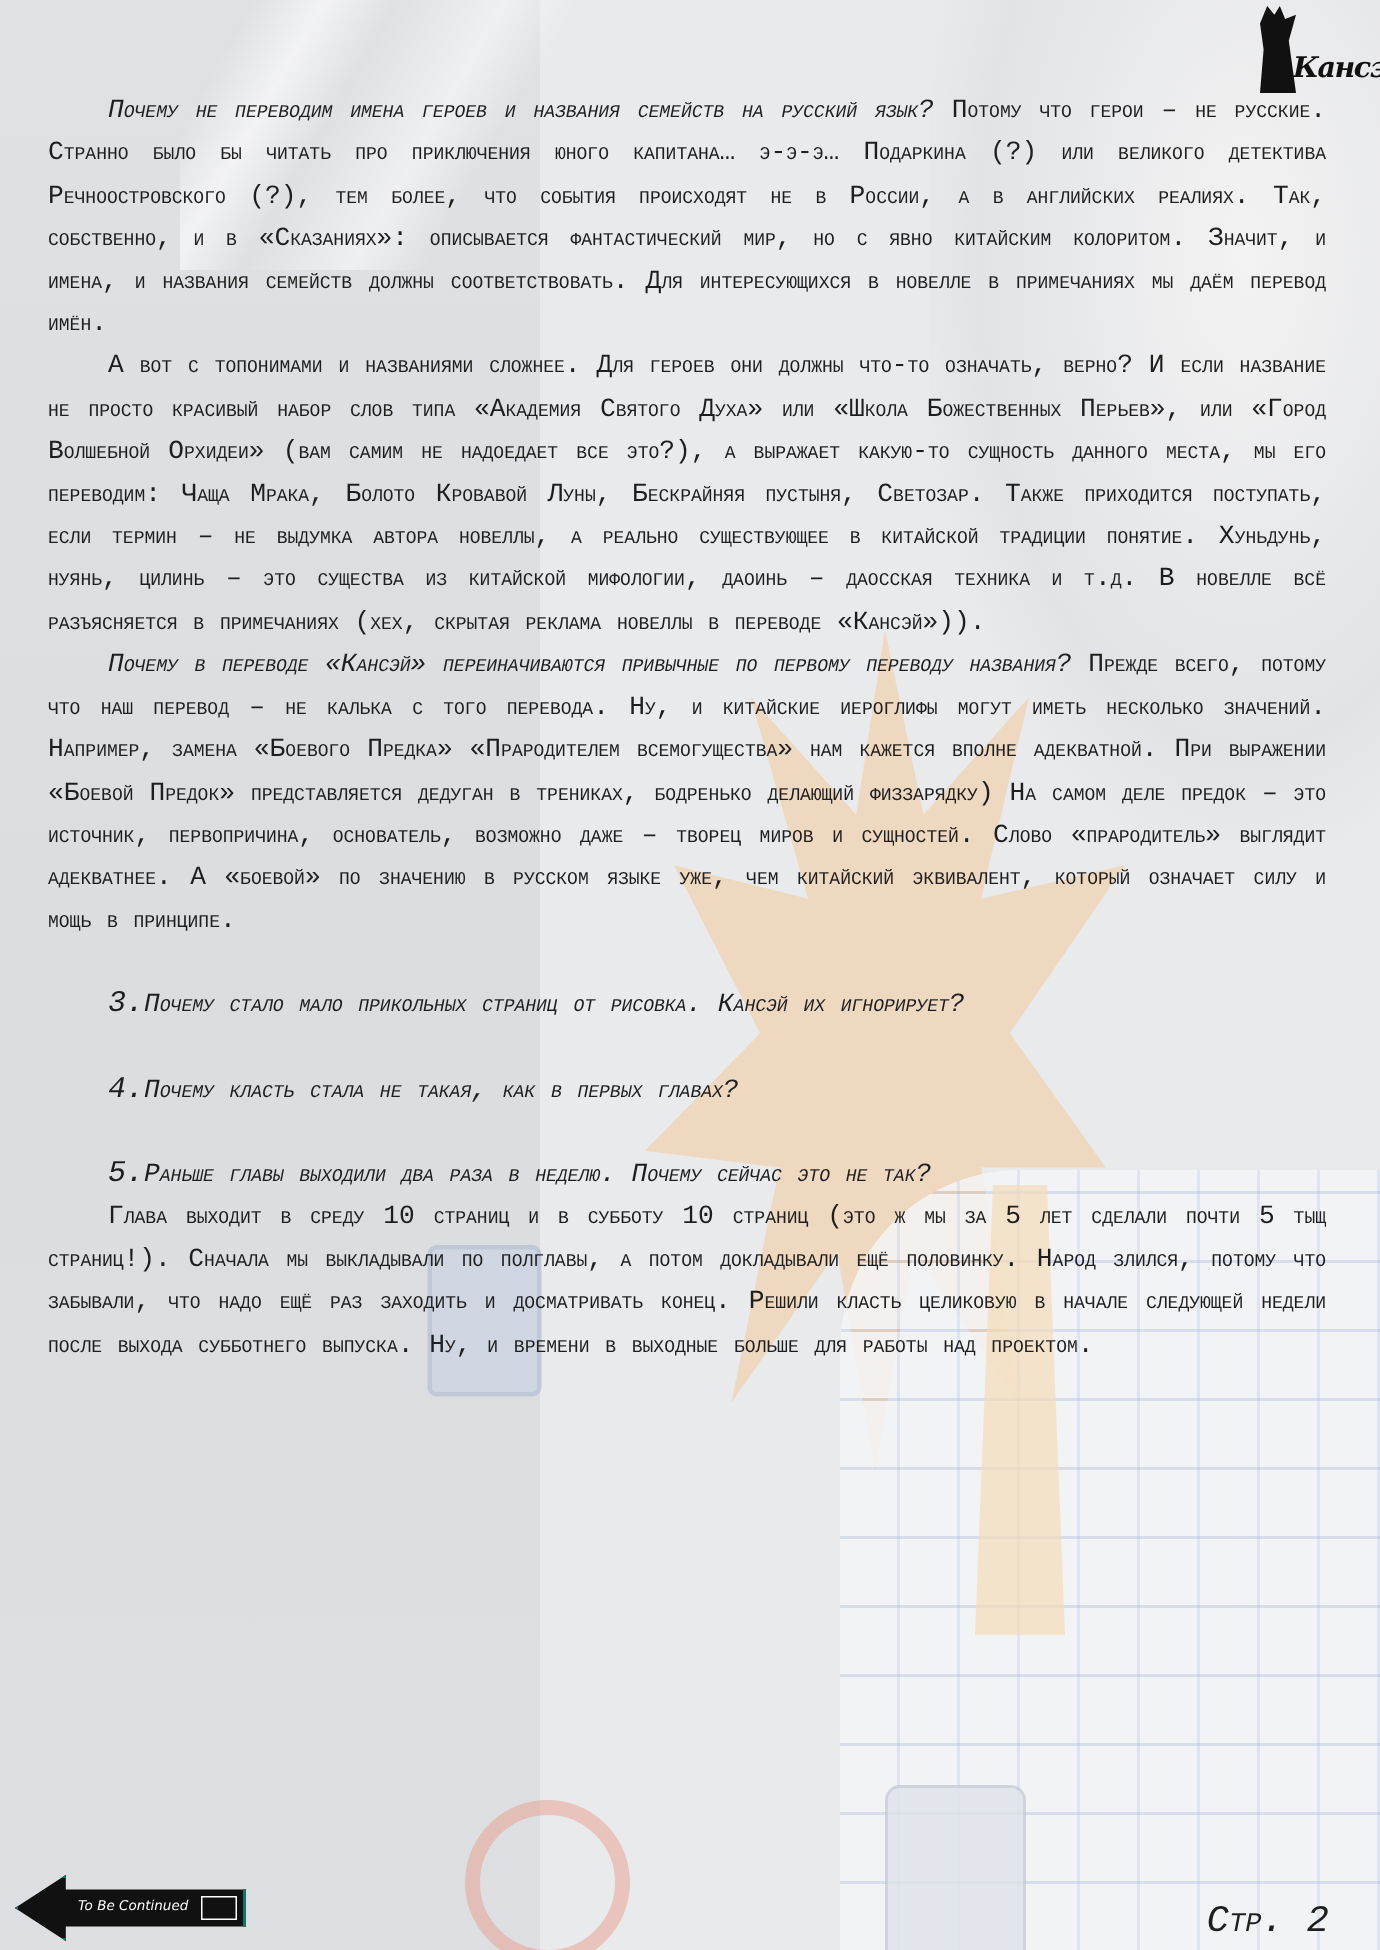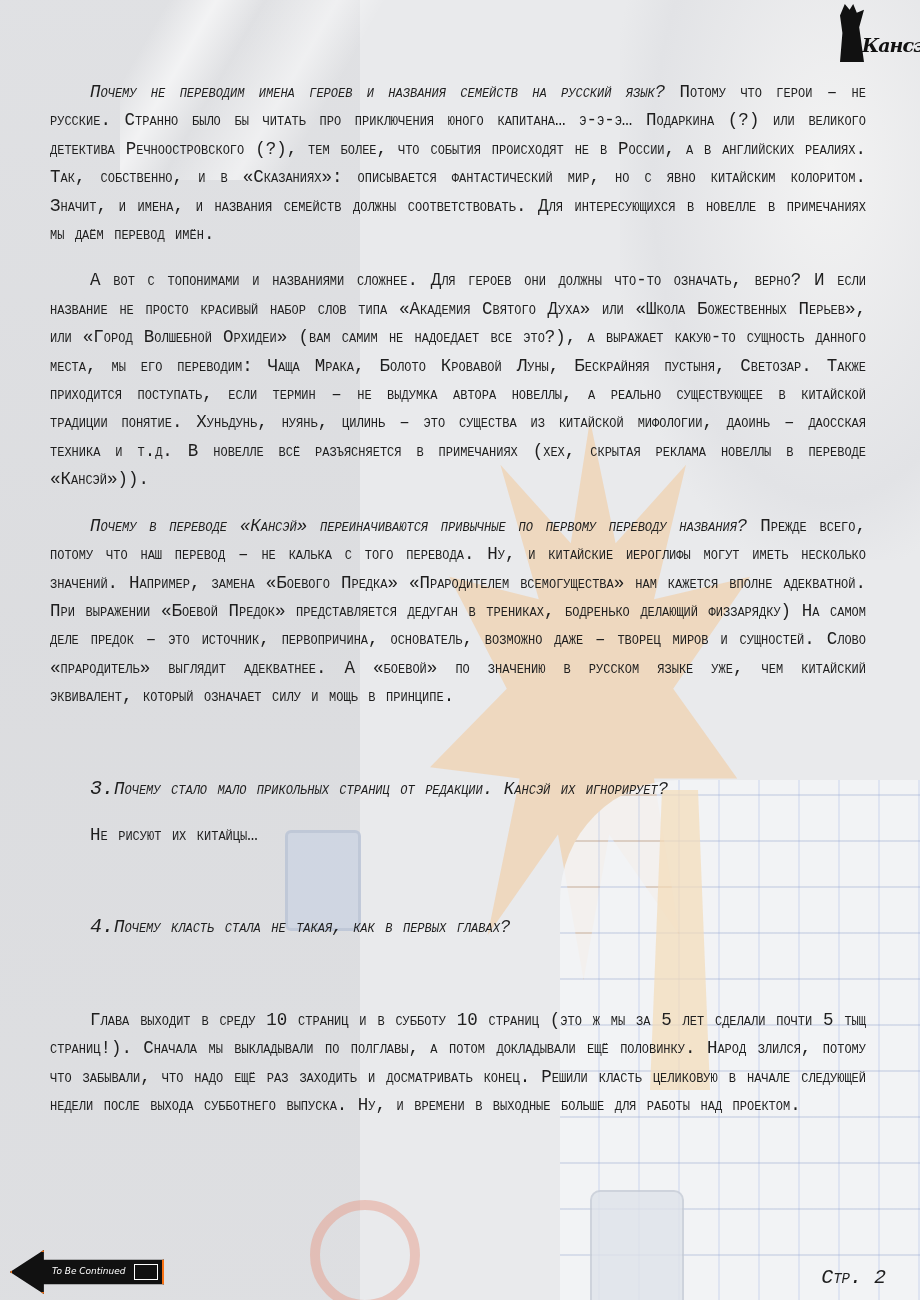--- a/index.html
+++ b/index.html
@@ -42,37 +42,37 @@
   .logo .mark { position: absolute; left: 12px; top: 0; width: 24px; height: 58px; background: #111;
     clip-path: polygon(20% 0, 40% 10%, 55% 0, 70% 15%, 100% 10%, 80% 40%, 100% 100%, 0 100%, 10% 50%, 0 20%); }
   .logo .word { position: absolute; left: 34px; top: 30px; font-family: "DejaVu Serif", serif; font-style: italic;
     font-weight: bold; font-size: 19px; color: #111; letter-spacing: -1px; }
 
   .text {
     position: absolute; left: 32px; top: 60px; width: 852px;
     font-size: 17.5px; line-height: 28.4px;
     font-variant: small-caps; text-align: justify;
   }
-  .text p { margin: 18px; text-indent: 40px; }
+  .text p { margin: 0; text-indent: 40px; }
   .text .q { font-style: italic; font-family: "Liberation Mono", monospace; }
   .text .num { font-style: italic; font-variant: normal; font-size: 20px; }
   .text .spacer { height: 28px; }
 
   .tbc {
     position: absolute; left: 10px; top: 1250px; width: 150px; height: 40px;
-    background: #111; border: 2px solid #f97316; box-shadow: 0 0 0 2px #111;
+    background: #111; border: 2px solid #0f766e; box-shadow: 0 0 0 2px #111;
     clip-path: polygon(0 50%, 22% 0, 22% 22%, 100% 22%, 100% 78%, 22% 78%, 22% 100%);
     display: flex; align-items: center; justify-content: flex-end;
   }
   .tbc-label { color: #fff; font-family: "DejaVu Sans", sans-serif; font-size: 9px;
     font-style: italic; position: absolute; left: 40px; top: 14px; }
   .tbc-mark { position: absolute; right: 4px; top: 12px; width: 24px; height: 16px;
     border: 1px solid #fff; box-sizing: border-box; }
 
-  .page-num { position: absolute; right: 34px; top: 1266px; font-size: 20px;
+  .page-num { position: absolute; right: 34px; top: 1266px; font-size: 25px;
     font-style: italic; font-variant: small-caps; }
 </style>
 </head>
 <body>
 
 <div class="bg">
   <div class="shape left-band"></div>
   <div class="shape brush1"></div>
   <div class="shape right-char"></div>
   <div class="shape star"></div>
@@ -91,27 +91,27 @@
   </div>
 
   <div class="text">
     <p><span class="q">Почему не переводим имена героев и названия семейств на русский язык?</span><span> Потому что герои – не русские. Странно было бы читать про приключения юного капитана… э-э-э… Подаркина (?) или великого детектива Речноостровского (?), тем более, что события происходят не в России, а в английских реалиях. Так, собственно, и в «Сказаниях»: описывается фантастический мир, но с явно китайским колоритом. Значит, и имена, и названия семейств должны соответствовать. Для интересующихся в новелле в примечаниях мы даём перевод имён.</span></p>
 
     <p>А вот с топонимами и названиями сложнее. Для героев они должны что-то означать, верно? И если название не просто красивый набор слов типа «Академия Святого Духа» или «Школа Божественных Перьев», или «Город Волшебной Орхидеи» (вам самим не надоедает все это?), а выражает какую-то сущность данного места, мы его переводим: Чаща Мрака, Болото Кровавой Луны, Бескрайняя пустыня, Светозар. Также приходится поступать, если термин – не выдумка автора новеллы, а реально существующее в китайской традиции понятие. Хуньдунь, нуянь, цилинь – это существа из китайской мифологии, даоинь – даосская техника и т.д. В новелле всё разъясняется в примечаниях (хех, скрытая реклама новеллы в переводе «Кансэй»)).</p>
 
     <p><span class="q">Почему в переводе «Кансэй» переиначиваются привычные по первому переводу названия?</span><span> Прежде всего, потому что наш перевод – не калька с того перевода. Ну, и китайские иероглифы могут иметь несколько значений. Например, замена «Боевого Предка» «Прародителем всемогущества» нам кажется вполне адекватной. При выражении «Боевой Предок» представляется дедуган в трениках, бодренько делающий физзарядку) На самом деле предок – это источник, первопричина, основатель, возможно даже – творец миров и сущностей. Слово «прародитель» выглядит адекватнее. А «боевой» по значению в русском языке уже, чем китайский эквивалент, который означает силу и мощь в принципе.</span></p>
 
     <div class="spacer"></div>
-    <p><span class="num">3.</span><span class="q">Почему стало мало прикольных страниц от редакции. Кансэй их игнорирует?</span></p>
-    <p>Не рисуют их китайцы…</p>
+    <p><span class="num">3.</span><span class="q">Почему стало мало прикольных страниц от рисовка. Кансэй их игнорирует?</span></p>
 
     <div class="spacer"></div>
     <p><span class="num">4.</span><span class="q">Почему класть стала не такая, как в первых главах?</span></p>
 
     <div class="spacer"></div>
+    <p><span class="num">5.</span><span class="q">Раньше главы выходили два раза в неделю. Почему сейчас это не так?</span></p>
     <p>Глава выходит в среду 10 страниц и в субботу 10 страниц (это ж мы за 5 лет сделали почти 5 тыщ страниц!). Сначала мы выкладывали по полглавы, а потом докладывали ещё половинку. Народ злился, потому что забывали, что надо ещё раз заходить и досматривать конец. Решили класть целиковую в начале следующей недели после выхода субботнего выпуска. Ну, и времени в выходные больше для работы над проектом.</p>
   </div>
 
   <div class="tbc">
     <span class="tbc-label">To Be Continued</span>
     <span class="tbc-mark"></span>
   </div>
 
   <div class="page-num">Стр. 2</div>
 </div>

